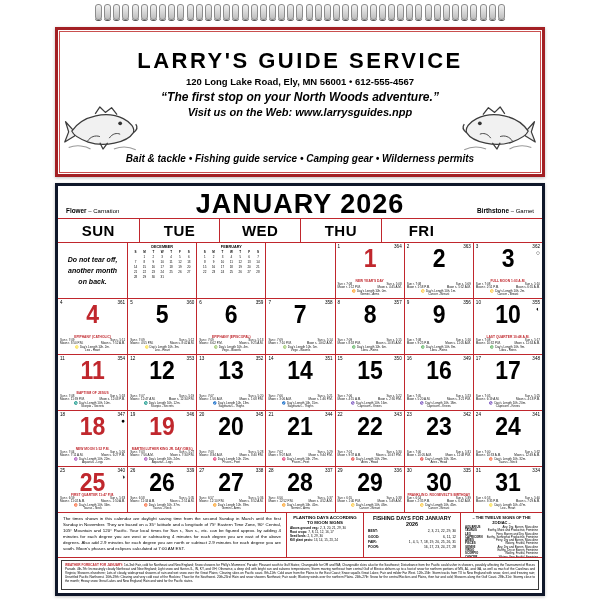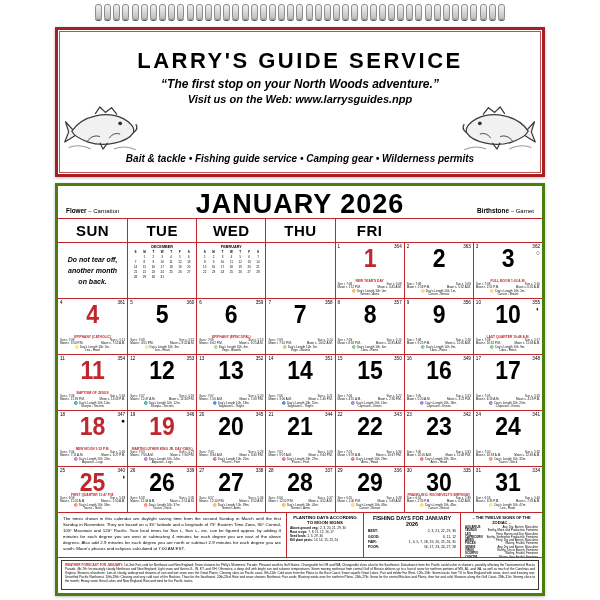--- a/index.html
+++ b/index.html
@@ -16,27 +16,27 @@
   .header-card .inner{position:absolute;inset:1px;border:1px solid #c9504f;text-align:center;}
   .biz-name{margin-top:16px;font-size:22px;font-weight:bold;letter-spacing:2.5px;}
   .biz-addr{margin-top:2px;font-size:9.5px;font-weight:bold;}
   .biz-tag{margin-top:3px;font-size:12px;font-weight:bold;font-style:italic;}
   .biz-web{margin-top:2px;font-size:11px;font-weight:bold;font-style:italic;}
   .biz-services{position:absolute;left:0;right:0;bottom:8px;font-size:10px;font-weight:bold;font-style:italic;}
   .fish{position:absolute;width:78px;height:52px;bottom:18px;}
   .fish.left{left:4px;}
   .fish.right{right:4px;transform:scaleX(-1);}
   
-  .cal-card{left:55px;top:183px;width:484px;height:407px;border:3px solid #4d7c0f;display:flex;flex-direction:column;}
+  .cal-card{left:55px;top:183px;width:484px;height:407px;border:3px solid #0f172a;display:flex;flex-direction:column;}
   .month-row{position:relative;height:32px;border-bottom:1.5px solid #c0272d;flex:none;}
   .month-title{position:absolute;left:0;right:0;bottom:0px;text-align:center;font-size:27px;font-weight:900;letter-spacing:1px;line-height:1;}
   .flower{position:absolute;left:8px;bottom:4px;font-size:6px;}
   .birthstone{position:absolute;right:8px;bottom:4px;font-size:6px;}
   .flower b,.birthstone b{font-size:6.4px;}
-  .dow-row{height:23px;display:grid;grid-template-columns:repeat(7,1fr);flex:none;}
+  .dow-row{height:23px;display:grid;grid-template-columns:repeat(6,1fr);flex:none;}
   .dow{border-left:1.5px solid #c0272d;display:flex;align-items:center;justify-content:center;font-size:15px;font-weight:bold;letter-spacing:.5px;}
   .dow:first-child{border-left:none;}
   .weeks{flex:none;}
   .week{display:grid;grid-template-columns:repeat(7,1fr);}
   .cell{position:relative;border-left:1px solid #c0272d;border-top:1.5px solid #c0272d;overflow:hidden;}
   .cell:first-child{border-left:none;}
   .doy{position:absolute;top:1px;left:2px;font-size:4.6px;}
   .rem{position:absolute;top:1px;right:2px;font-size:4.6px;}
   .moonph{position:absolute;top:7px;right:2px;font-size:6.5px;line-height:1;}
   .big{position:absolute;top:3px;left:0;right:0;text-align:center;font-size:25px;font-weight:bold;line-height:1;transform:scaleX(.92);}
@@ -143,20 +143,21 @@
         <path d="M10,35 C24,14 56,9 76,19 C86,24 91,31 89,37 C81,50 51,56 31,49 C20,45 12,40 10,35 Z"></path>
         <path d="M40,13 L46,4 L53,11 L61,5 L68,14" fill="none"></path>
         <path d="M46,50 L50,58 L56,50" fill="none"></path>
         <path d="M89,37 C93,34 95,30 92,26" fill="none"></path>
       </g>
       <circle cx="72" cy="25" r="2.4" fill="#333"></circle>
       <path d="M30,48 C34,42 40,40 46,42 M58,44 C62,38 68,37 72,39" fill="none" stroke="#3c3c3c" stroke-width="1.2"></path>
       <path d="M6,56 C16,52 28,54 34,58 M64,58 C74,54 84,55 92,59" fill="none" stroke="#9a9a9a" stroke-width="1.4"></path>
     </svg>
     <div class="biz-name">LARRY'S GUIDE SERVICE</div>
+    <div class="biz-addr">120 Long Lake Road, Ely, MN 56001 • 612-555-4567</div>
     <div class="biz-tag">“The first stop on your North Woods adventure.”</div>
     <div class="biz-web">Visit us on the Web: www.larrysguides.npp</div>
     <div class="biz-services">Bait &amp; tackle  •  Fishing guide service  •  Camping gear  •  Wilderness permits</div>
   </div>
 </div>
 
 <div class="sheet cal-card">
   <div class="month-row">
     <div class="flower"><b>Flower</b> <span>– Carnation</span></div>
     <div class="month-title">JANUARY 2026</div>

